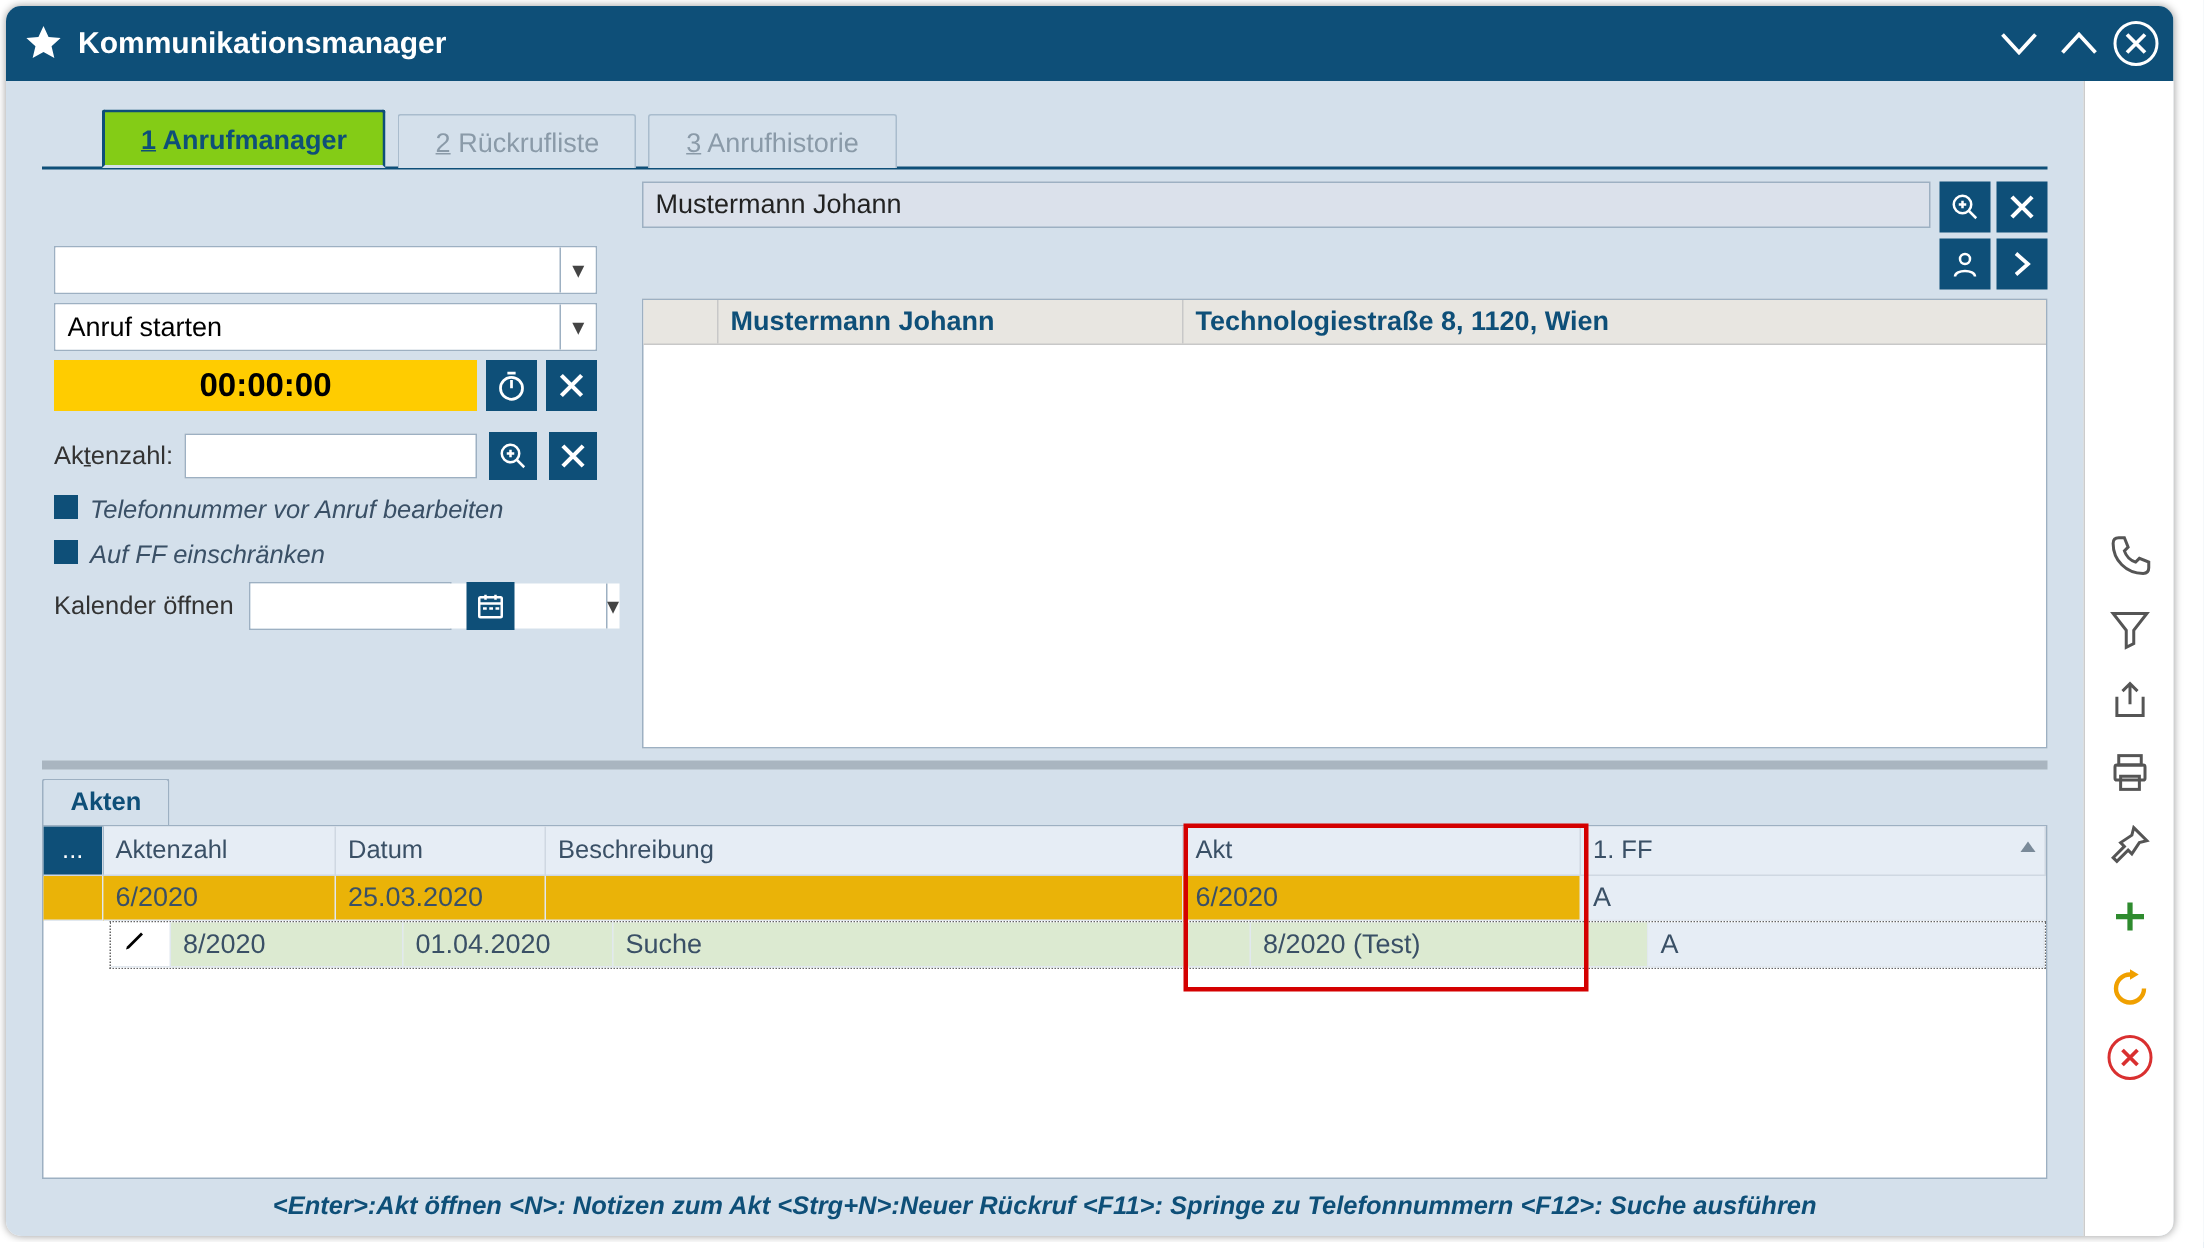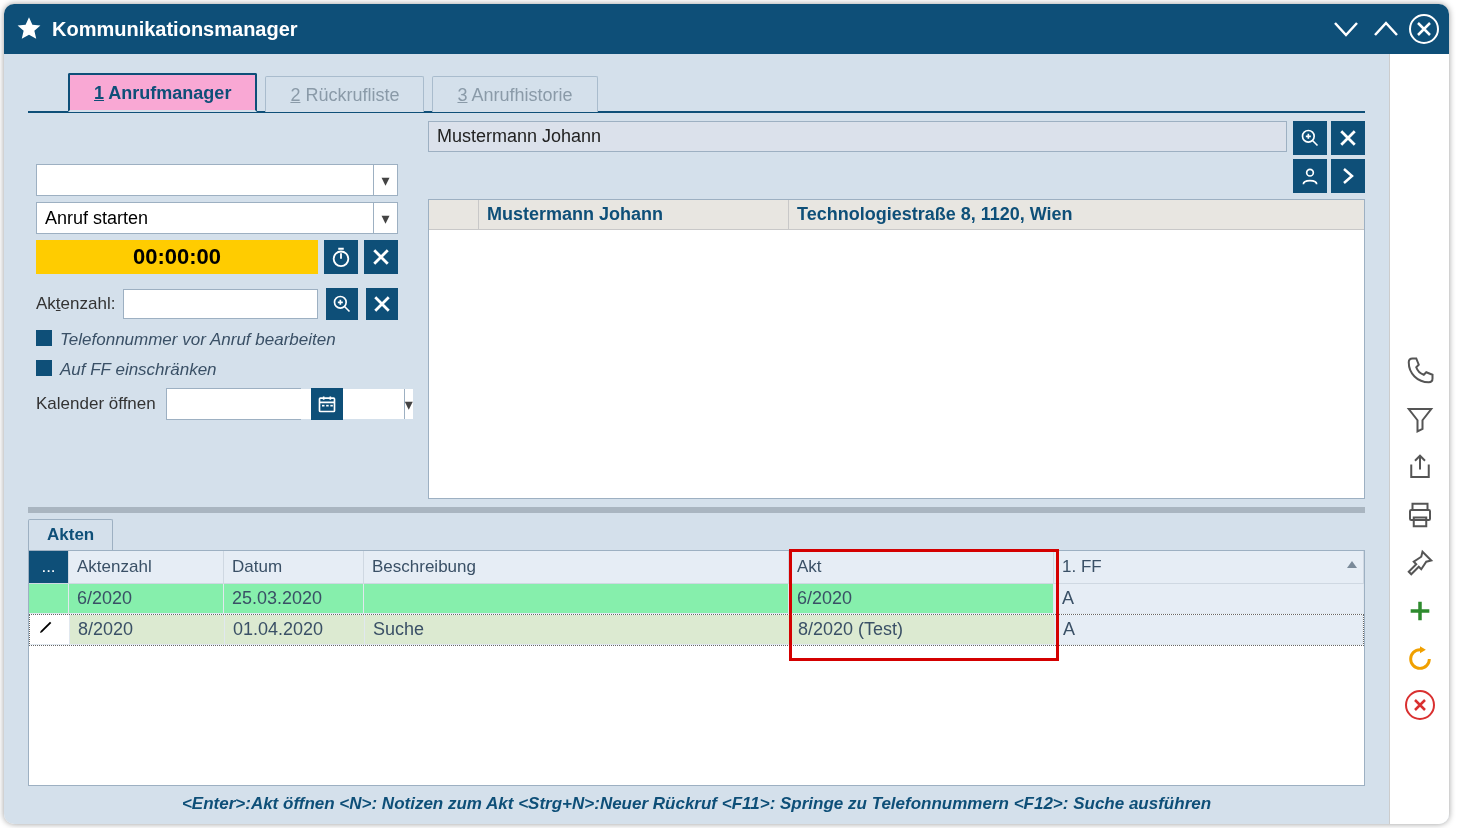--- a/index.html
+++ b/index.html
@@ -19,21 +19,21 @@
   .content-col { flex:1; display:flex; flex-direction:column; position:relative; border-bottom-left-radius:10px; }
   .toolbar-col { width: 60px; background:#fff; display:flex; flex-direction:column; align-items:center; padding-top: 300px; gap: 14px; border-left:1px solid #ccc; }
   .tool-icn { width:34px; height:34px; display:flex; align-items:center; justify-content:center; color:#555; cursor:pointer; }
   .tool-icn.green { color:#2e8b2e; }
   .tool-icn.orange { color:#f0a000; }
   .tool-icn.redcircle { border:2px solid #d93030; border-radius:50%; width:30px; height:30px; color:#d93030; }
   
   .tabs-row { display:flex; align-items:flex-end; padding: 18px 0 0 40px; gap: 8px; border-bottom: 2px solid #0e4f78; margin: 0 24px; }
   .tab { padding: 8px 24px 6px; font-size:18px; color:#8a9aa8; background:#d4e0eb; border:1px solid #a9bccd; border-bottom:none; border-radius:2px 2px 0 0; cursor:pointer; position:relative; top:1px; }
   .tab .u { text-decoration: underline; }
-  .tab.active { color:#0e4f78; font-weight:700; background:#f9a8d4; border:2px solid #0e4f78; border-bottom:2px solid #d4e0eb; }
+  .tab.active { color:#0e4f78; font-weight:700; background:#84cc16; border:2px solid #0e4f78; border-bottom:2px solid #d4e0eb; }
   
   .upper { display:flex; padding: 8px 24px 0 24px; gap: 20px; }
   .left-pane { width: 380px; display:flex; flex-direction:column; gap:6px; }
   .right-pane { flex:1; display:flex; flex-direction:column; }
   
   .combo { display:flex; border:1px solid #9db0c2; background:#fff; height:32px; }
   .combo input { border:none; flex:1; padding:0 8px; font-size:17px; outline:none; }
   .combo .dd { width:24px; border-left:1px solid #9db0c2; display:flex; align-items:center; justify-content:center; color:#444; cursor:pointer; background:#fff; }
   .timer-row { display:flex; gap:6px; align-items:stretch; height:34px; }
   .timer { flex:1; background:#ffcc00; display:flex; align-items:center; justify-content:center; font-weight:700; font-size:22px; color:#000; }
@@ -72,24 +72,24 @@
   .ag-head .h { padding:6px 8px; border-right:1px solid #cfd8e2; border-bottom:1px solid #cfd8e2; position:relative; }
   .col0 { width:40px; text-align:center; }
   .col1 { width:155px; }
   .col2 { width:140px; }
   .col3 { width:425px; }
   .col4 { width:265px; }
   .col5 { flex:1; }
   .ag-head .h.btn { background:#0e4f78; color:#fff; display:flex; align-items:center; justify-content:center; }
   .ag-row { display:flex; font-size:18px; }
   .ag-row .c { padding:4px 8px; border-right:1px solid #e1e8ef; border-bottom:1px solid #e1e8ef; color:#3a5066; }
-  .ag-row.green .c { background:#86efac; }
+  .ag-row.green .c { background:#eab308; }
   .ag-row.sel .c { background:#dcead1; }
   .ag-row .c.col5 { color:#3a5066; }
-  .ag-row.sel { border:1px dotted #666; }
+  .ag-row.sel { border:1px dotted #666;margin-left:44px; }
   .highlight-box { position:absolute; border:3px solid #d40000; pointer-events:none; }
   .sort-tri { position:absolute; right:6px; top:10px; width:0; height:0; border-left:5px solid transparent; border-right:5px solid transparent; border-bottom:7px solid #7a8a99; }
   
   .footer-hint { text-align:center; color:#0e4f78; font-style:italic; font-weight:600; font-size:17px; padding:8px 0 10px; }
   svg { display:block; }
 </style>
 </head>
 <body>
 
 <div class="outer">

